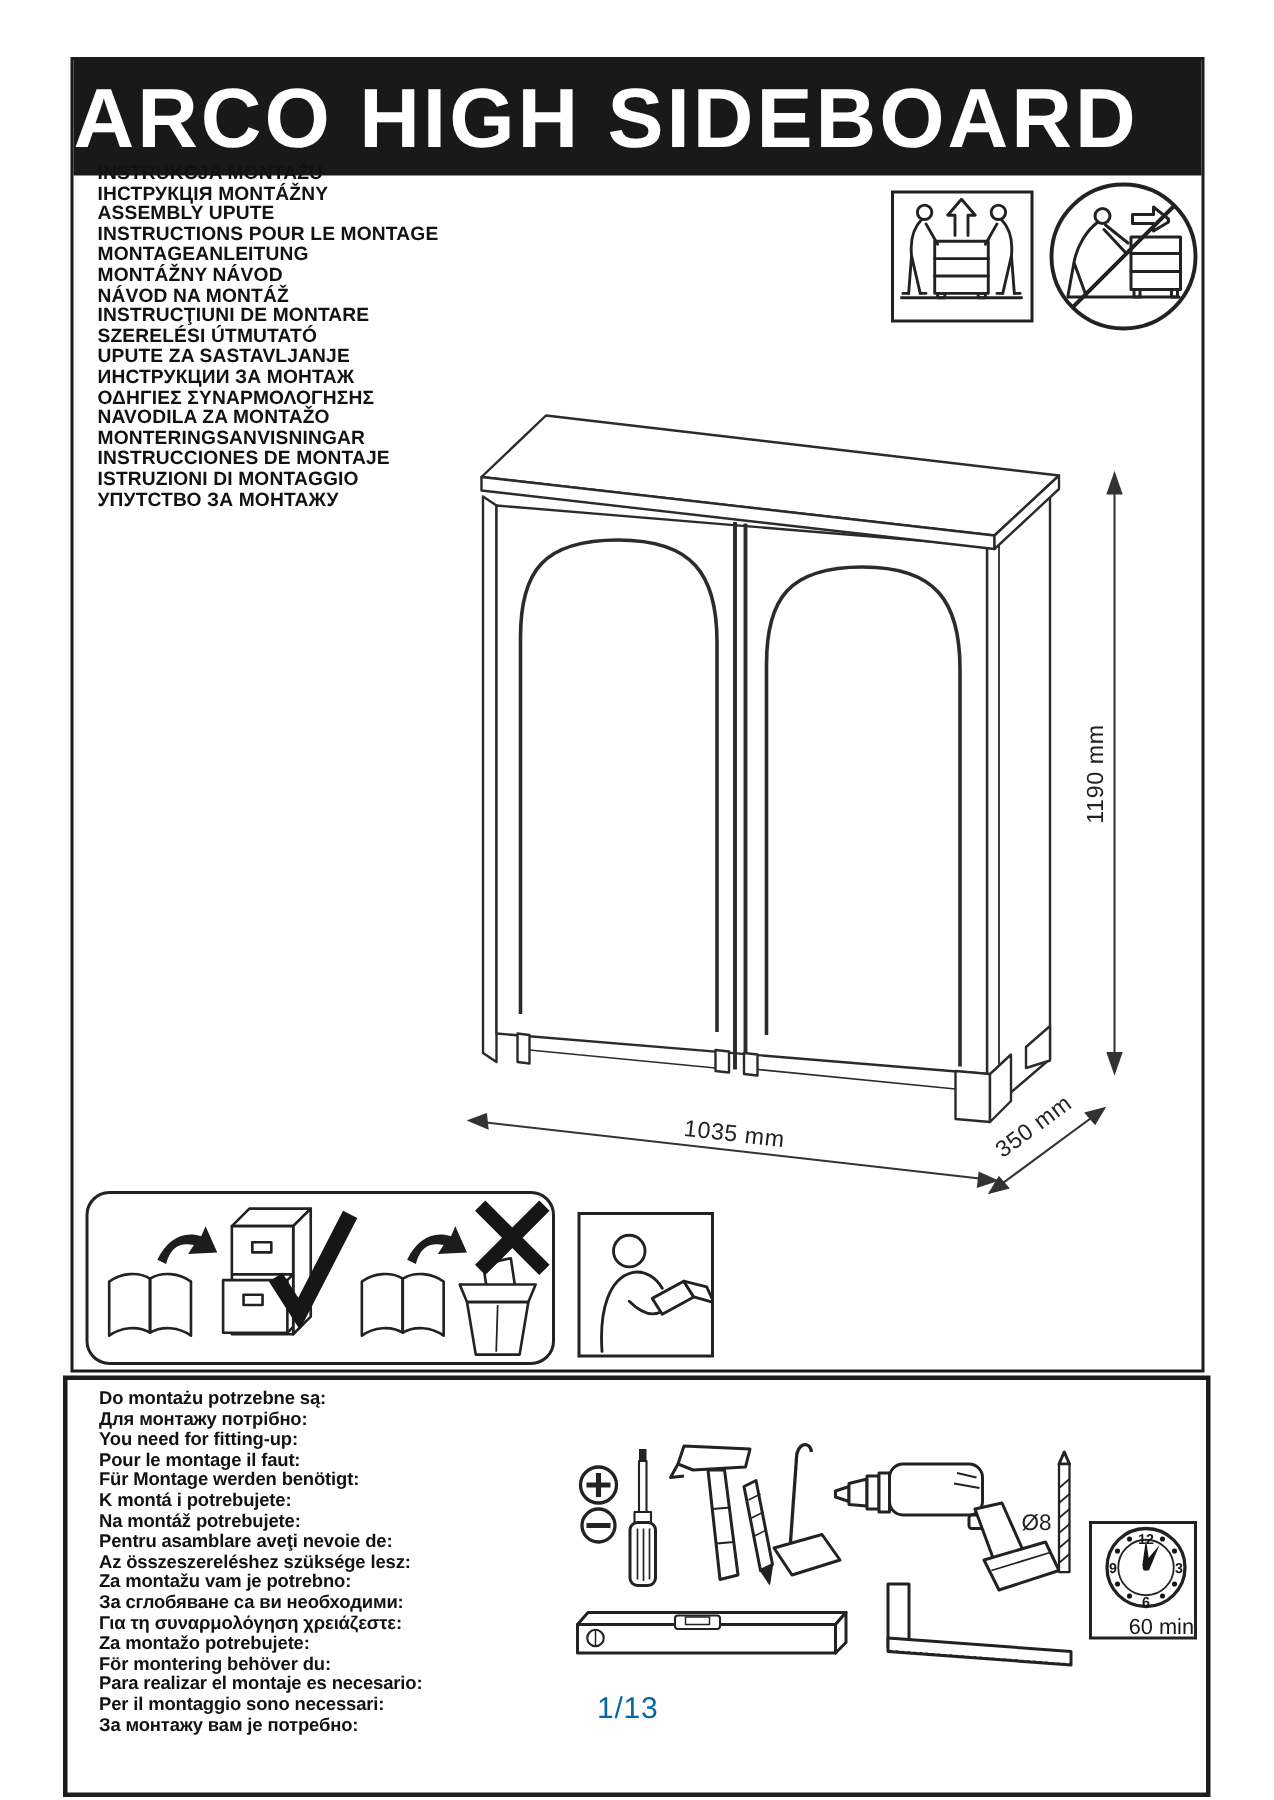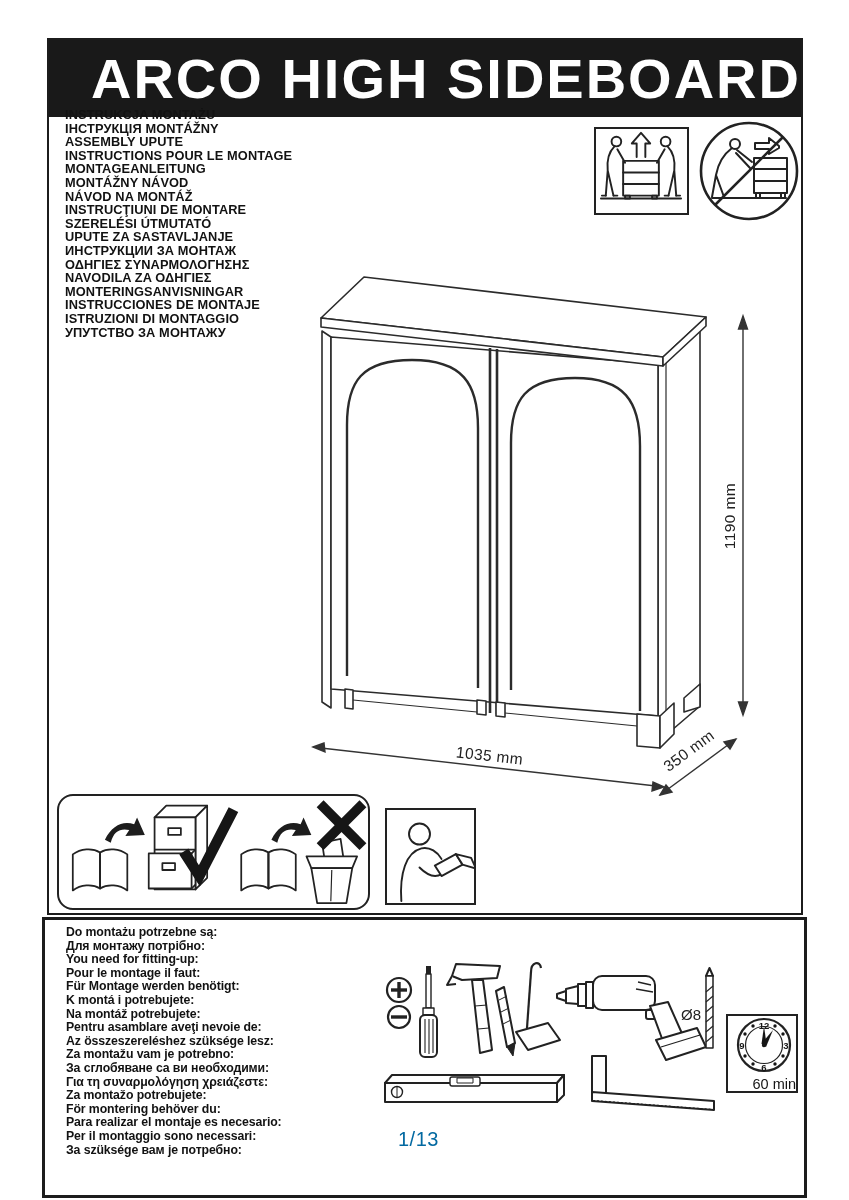--- a/index.html
+++ b/index.html
@@ -1,21 +1,21 @@
 <!DOCTYPE html>
 <html><head>
 <meta charset="utf-8">
 <style>
   html,body{margin:0;padding:0;background:#fff;}
   .page{position:relative;width:849px;height:1200px;background:#fff;
         font-family:"Liberation Sans",sans-serif;color:#161616;overflow:hidden;}
   .frame{position:absolute;left:47px;top:38px;width:756px;height:877px;
          border:2px solid #1c1c1c;box-sizing:border-box;background:#fff;}
   .title-bar{position:absolute;left:0;top:0;width:100%;height:77px;background:#191919;
-             display:flex;align-items:center;justify-content:flex-end;}
+             display:flex;align-items:center;justify-content:flex-start;}
   .title-bar h1{margin:0;color:#fff;font-size:56px;font-weight:bold;letter-spacing:2px;white-space:nowrap;}
   .lang-list{position:absolute;left:65px;top:108px;}
   .lang-line{font-size:12.8px;font-weight:bold;line-height:13.6px;white-space:nowrap;color:#121212;letter-spacing:.1px;}
   .need-list{position:absolute;left:21px;top:6px;}
   .need-line{font-size:12.3px;font-weight:bold;line-height:13.6px;white-space:nowrap;color:#121212;letter-spacing:-.1px;}
   .icon-box{position:absolute;border:2.5px solid #222;box-sizing:border-box;background:#fff;}
   .lift-box{left:594px;top:127px;width:95px;height:88px;}
   .nodrag-wrap{position:absolute;left:697px;top:119px;width:104px;height:104px;}
   .cab-svg{position:absolute;left:285px;top:268px;}
   .books-panel{position:absolute;left:57px;top:794px;width:313px;height:116px;
@@ -50,21 +50,21 @@
       <div class="lang-line">ASSEMBLY UPUTE</div>
       <div class="lang-line">INSTRUCTIONS POUR LE MONTAGE</div>
       <div class="lang-line">MONTAGEANLEITUNG</div>
       <div class="lang-line">MONTÁŽNY NÁVOD</div>
       <div class="lang-line">NÁVOD NA MONTÁŽ</div>
       <div class="lang-line">INSTRUCŢIUNI DE MONTARE</div>
       <div class="lang-line">SZERELÉSI ÚTMUTATÓ</div>
       <div class="lang-line">UPUTE ZA SASTAVLJANJE</div>
       <div class="lang-line">ИНСТРУКЦИИ ЗА МОНТАЖ</div>
       <div class="lang-line">ΟΔΗΓΙΕΣ ΣΥΝΑΡΜΟΛΟΓΗΣΗΣ</div>
-      <div class="lang-line">NAVODILA ZA ΟΔΗΓΙΕΣ</div>
+      <div class="lang-line">NAVODILA ZA MONTAŽO</div>
       <div class="lang-line">MONTERINGSANVISNINGAR</div>
       <div class="lang-line">INSTRUCCIONES DE MONTAJE</div>
       <div class="lang-line">ISTRUZIONI DI MONTAGGIO</div>
       <div class="lang-line">УПУТСТВО ЗА МОНТАЖУ</div>
     </div>
 
   <div class="icon-box lift-box">
     <svg width="90" height="83" viewBox="0 0 93 86">
       <g fill="none" stroke="#222" stroke-width="2" stroke-linecap="round" stroke-linejoin="round">
         <line x1="5" y1="72" x2="88" y2="72"></line>
@@ -198,21 +198,21 @@
         <div class="need-line">Na montáž potrebujete:</div>
         <div class="need-line">Pentru asamblare aveţi nevoie de:</div>
         <div class="need-line">Az összeszereléshez szüksége lesz:</div>
         <div class="need-line">Za montažu vam je potrebno:</div>
         <div class="need-line">За сглобяване са ви необходими:</div>
         <div class="need-line">Για τη συναρμολόγηση χρειάζεστε:</div>
         <div class="need-line">Za montažo potrebujete:</div>
         <div class="need-line">För montering behöver du:</div>
         <div class="need-line">Para realizar el montaje es necesario:</div>
         <div class="need-line">Per il montaggio sono necessari:</div>
-        <div class="need-line">За szüksége вам је потребно:</div>
+        <div class="need-line">За монтажу вам је потребно:</div>
       </div>
   </div>
 
   <svg class="tools-svg" width="340" height="165" viewBox="382 952 340 165">
     <g stroke="#222" fill="#fff" stroke-width="2" stroke-linejoin="round">
       <circle cx="399" cy="990" r="12" stroke-width="2.2"></circle>
       <line x1="399" y1="982" x2="399" y2="998" stroke-width="3.4"></line>
       <line x1="391" y1="990" x2="407" y2="990" stroke-width="3.4"></line>
       <circle cx="399" cy="1017" r="11" stroke-width="2.2"></circle>
       <line x1="391" y1="1017" x2="407" y2="1017" stroke-width="3.4"></line>

